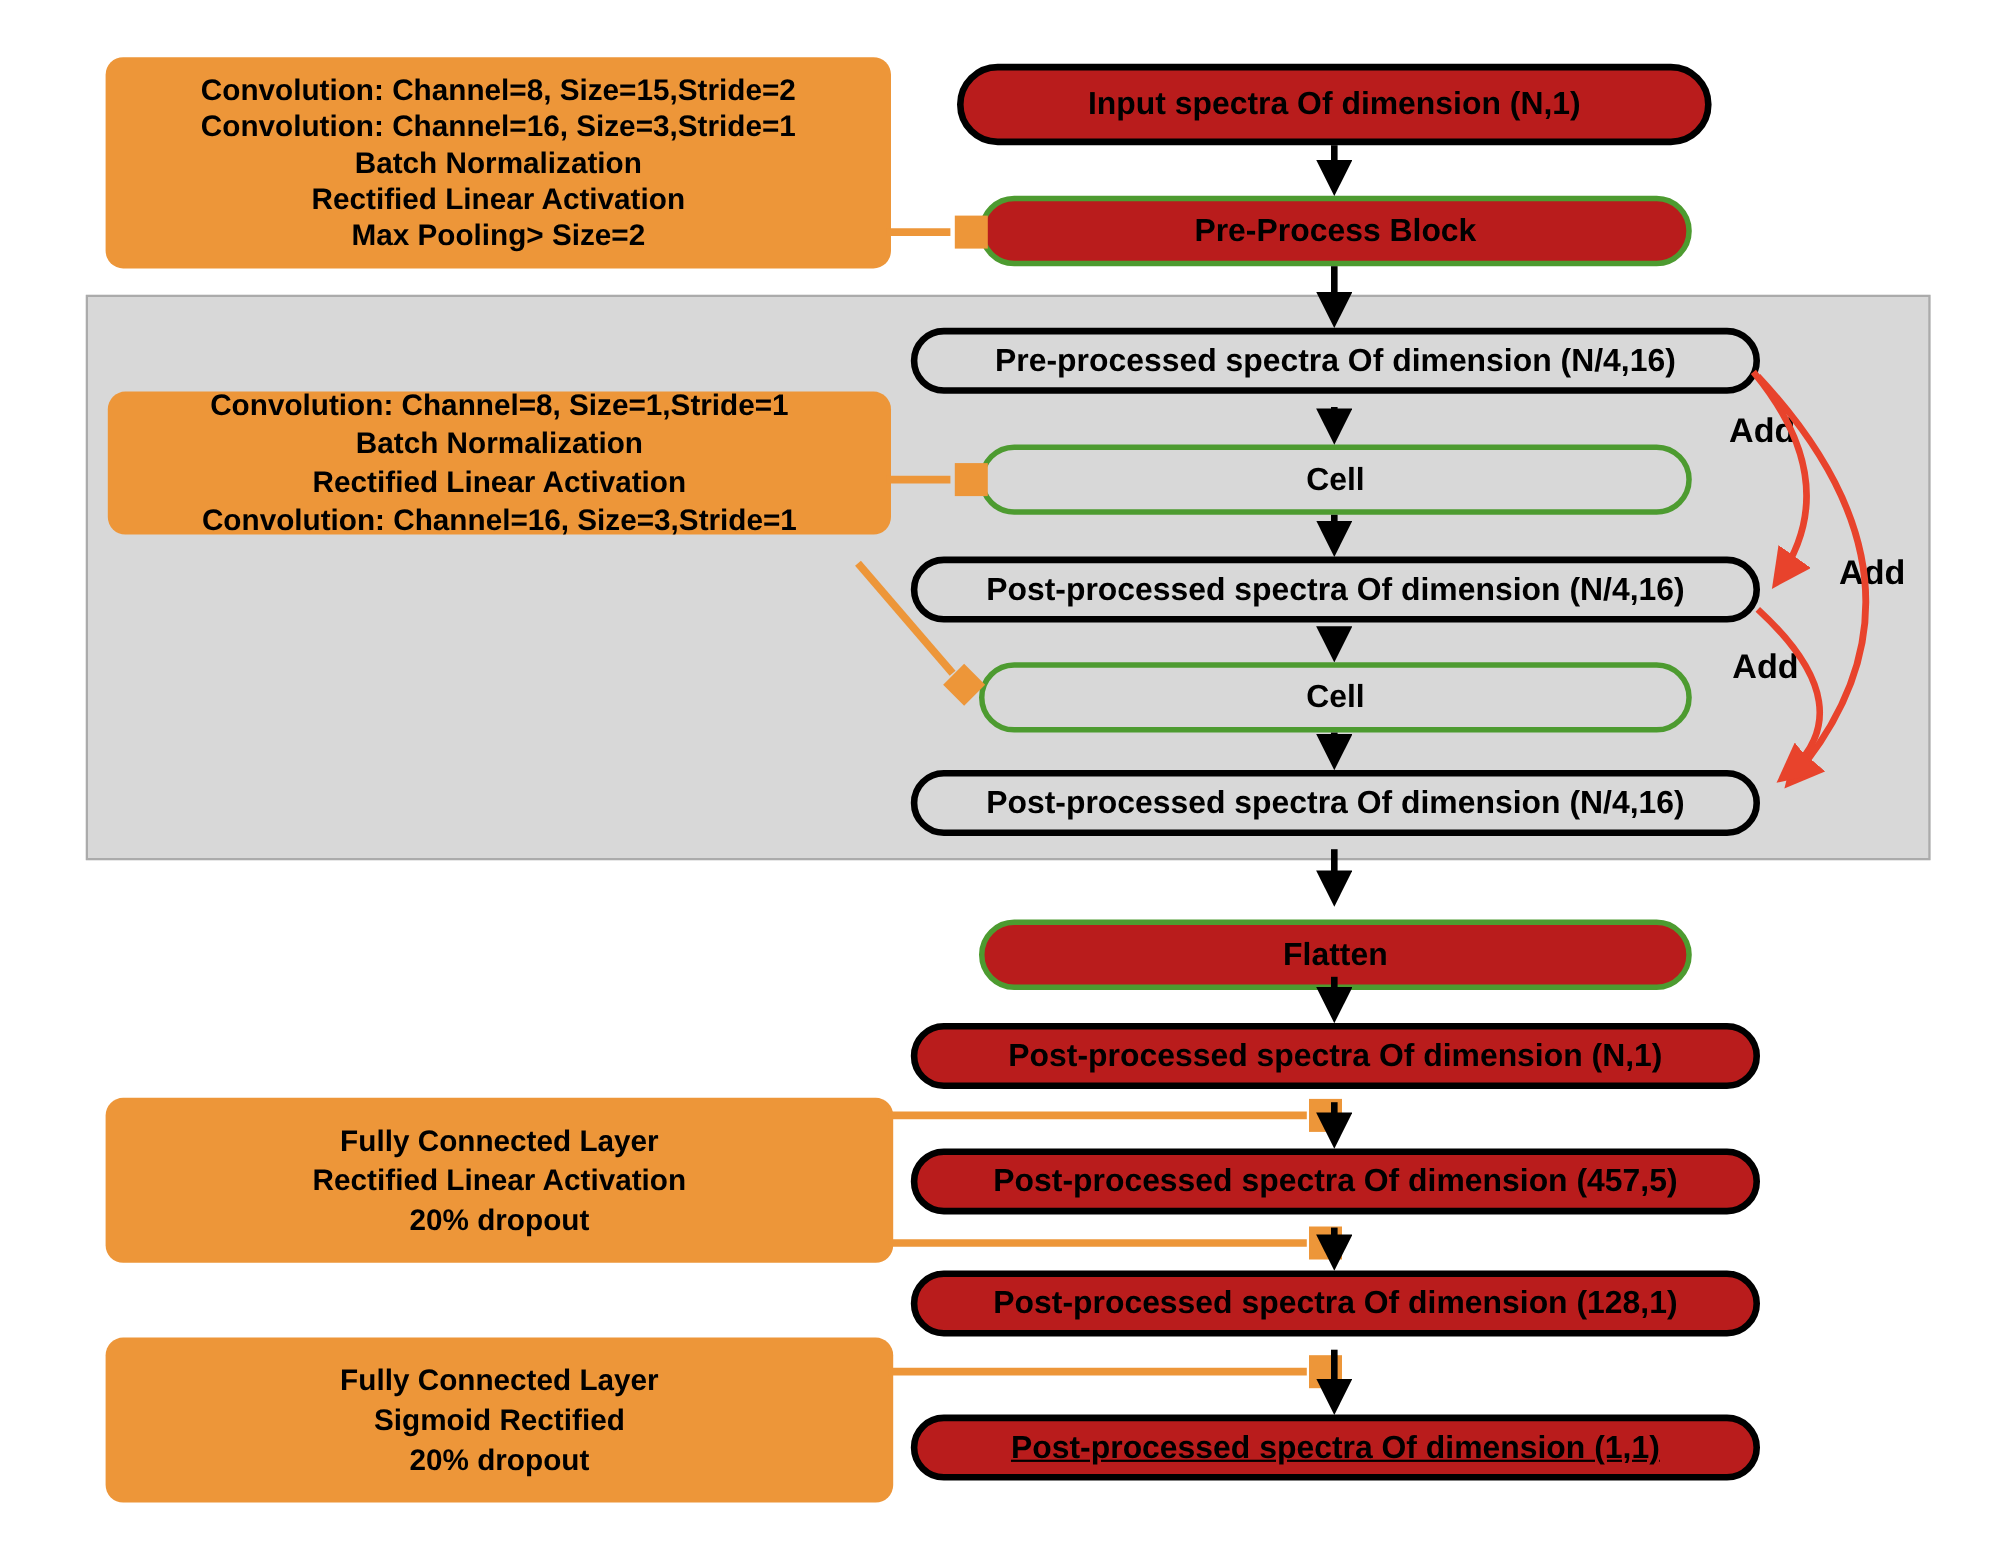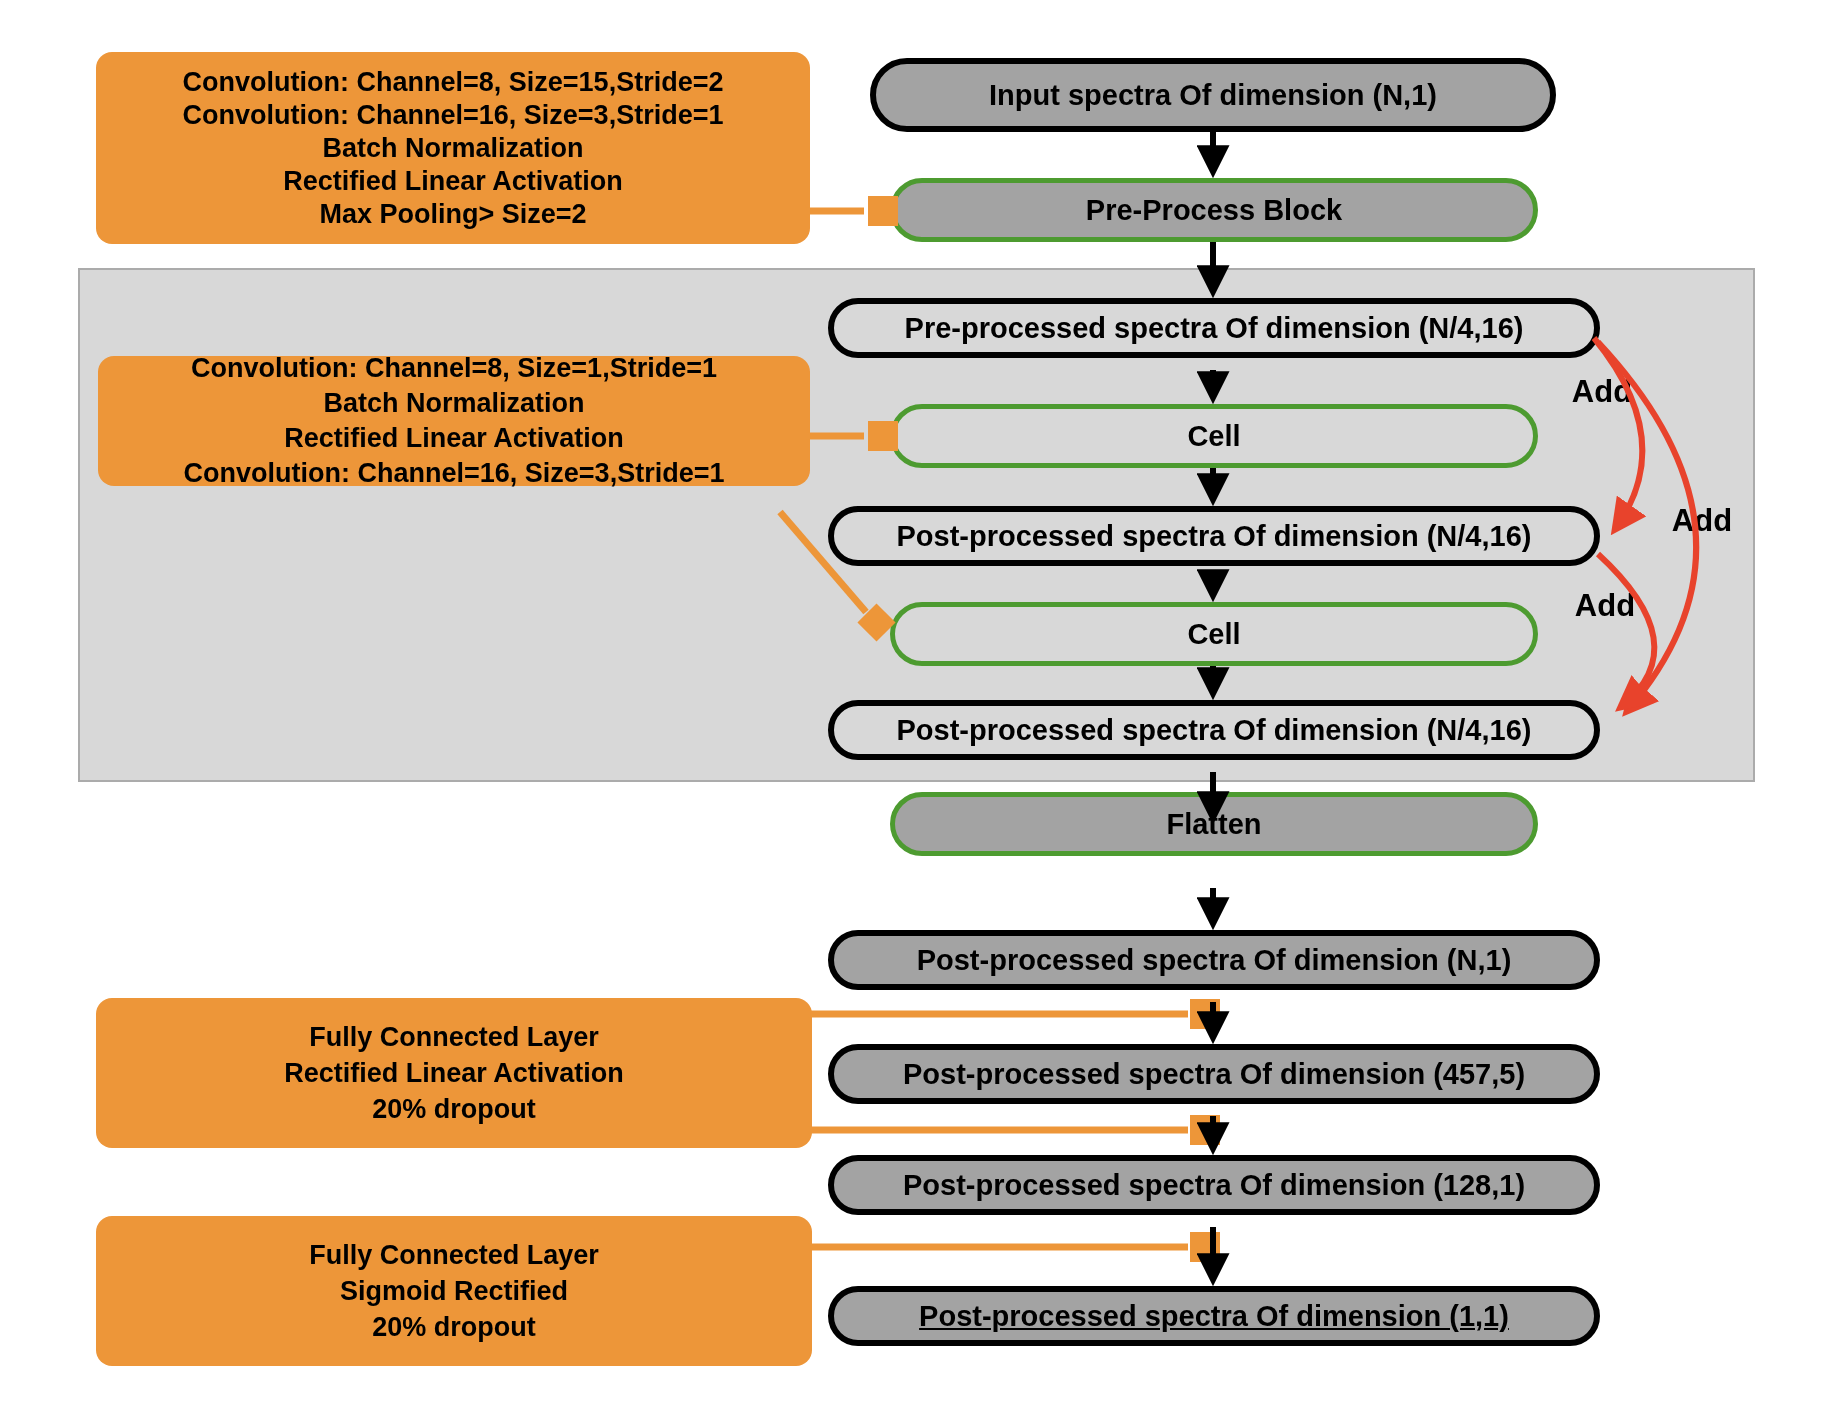--- a/index.html
+++ b/index.html
@@ -11,21 +11,21 @@
   .panel{
     position:absolute;left:78px;top:268px;width:1677px;height:514px;
     background:var(--panel);border:2px solid var(--panel-border);box-sizing:border-box;z-index:1;
   }
   .pill{
     position:absolute;box-sizing:border-box;display:flex;align-items:center;justify-content:center;
     font-size:29px;font-weight:bold;white-space:nowrap;z-index:2;
   }
   .pill.black{left:828px;width:772px;height:60px;border:6px solid var(--black);border-radius:36px;}
   .pill.green{left:890px;width:648px;height:64px;border:5px solid var(--green);border-radius:32px;}
-  .pill.white{background:#a3a3a3;}
+  .pill.white{background:#b91c1c;}
   .pill.input{left:870px;width:686px;height:74px;border:6px solid var(--black);border-radius:37px;}
   .callout{
     position:absolute;background:var(--orange);border-radius:16px;z-index:2;
     display:flex;flex-direction:column;justify-content:center;text-align:center;
     font-size:27px;font-weight:bold;
   }
   .callout .ln{white-space:nowrap;}
   .co-a{left:96px;top:52px;width:714px;height:192px;line-height:33px;}
   .co-b{left:98px;top:356px;width:712px;height:130px;line-height:35px;}
   .co-c{left:96px;top:998px;width:716px;height:150px;line-height:36px;}
@@ -56,21 +56,21 @@
     </div>
   <div class="pill black" style="top:506px;">
       <span>Post-processed spectra Of dimension (N/4,16)</span>
     </div>
   <div class="pill green" style="top:602px;">
       <span>Cell</span>
     </div>
   <div class="pill black" style="top:700px;">
       <span>Post-processed spectra Of dimension (N/4,16)</span>
     </div>
-  <div class="pill green white" style="top:792px;">
+  <div class="pill green white" style="top:836px;">
       <span>Flatten</span>
     </div>
   <div class="pill black white" style="top:930px;">
       <span>Post-processed spectra Of dimension (N,1)</span>
     </div>
   <div class="pill black white" style="top:1044px;">
       <span>Post-processed spectra Of dimension (457,5)</span>
     </div>
   <div class="pill black white" style="top:1155px;justify-content:center;">
       <span>Post-processed spectra Of dimension (128,1)</span>

